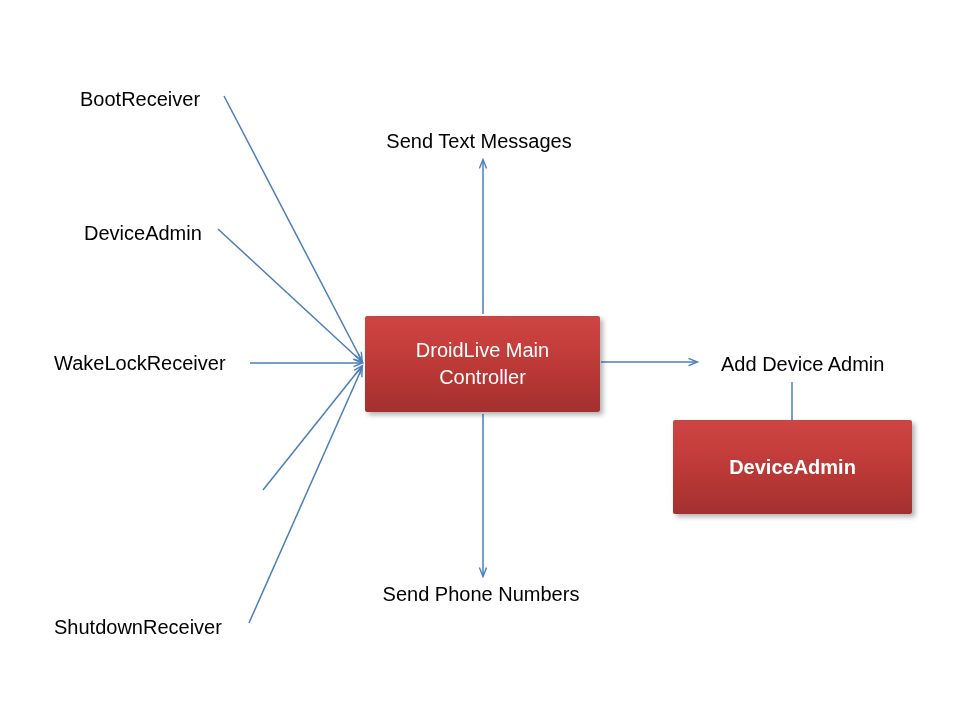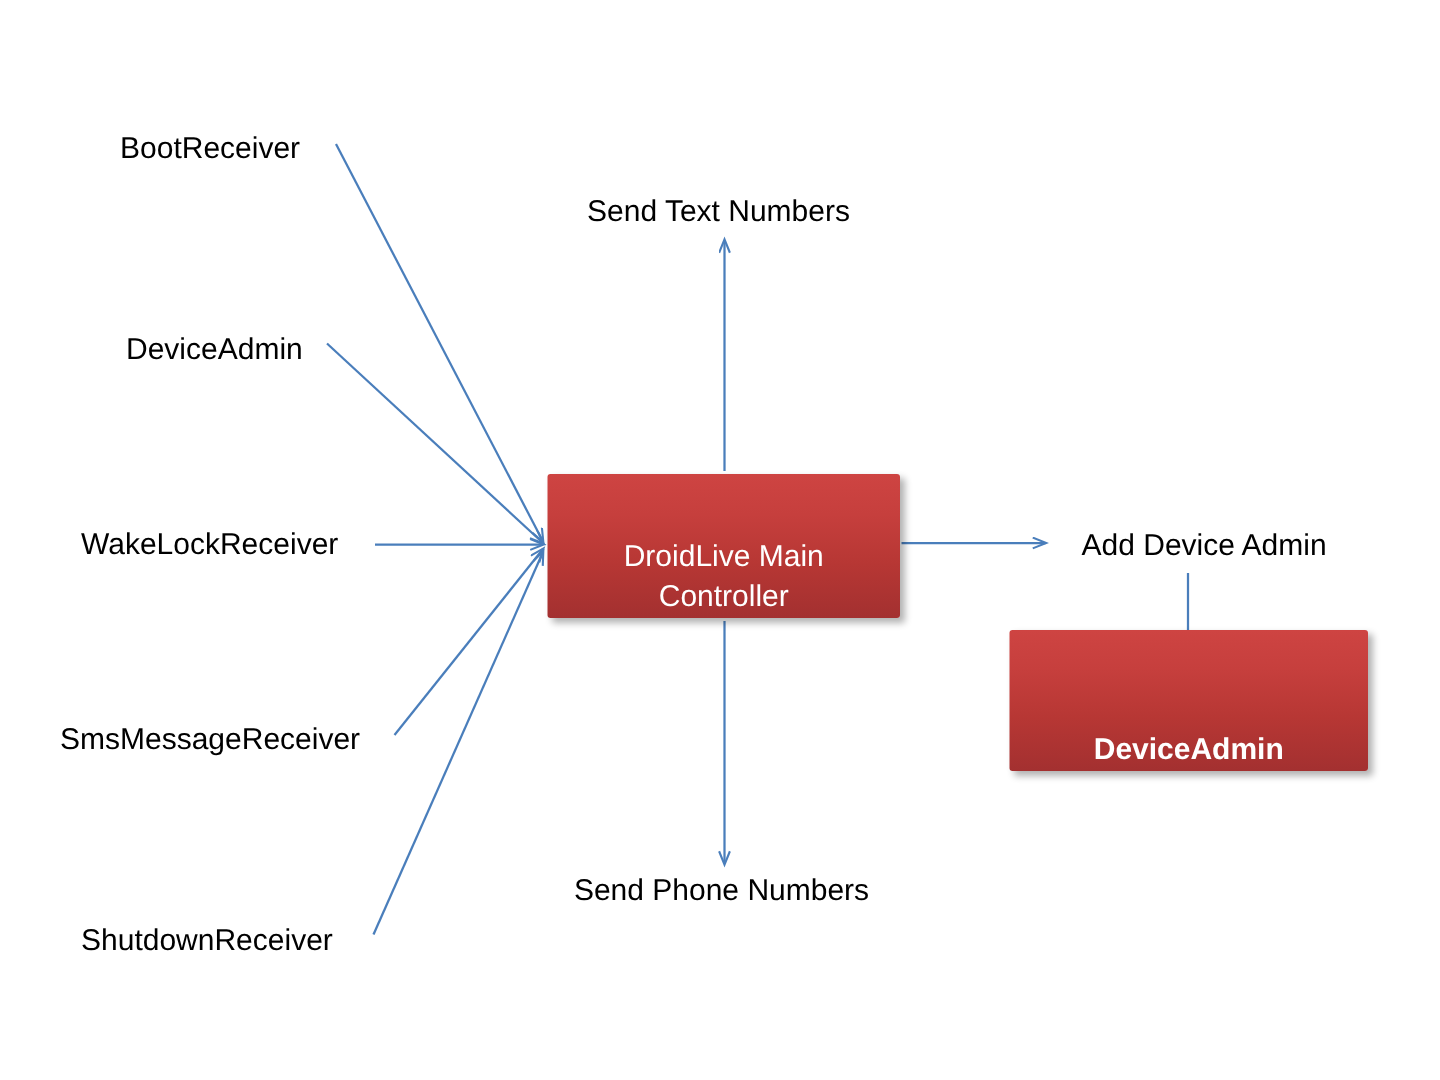--- a/index.html
+++ b/index.html
@@ -32,21 +32,21 @@
   }
   .label-right { transform: translateY(-50%); }
   .label-center { transform: translate(-50%, -50%); }
 
   .box {
     position: absolute;
     border-radius: 2px;
     box-shadow: 3px 3px 5px rgba(0,0,0,0.30);
     background: linear-gradient(to bottom, #CE4442 0%, #C63F3D 28%, #B73734 62%, #A33030 100%);
     display: flex;
-    align-items: flex-end;
+    align-items: center;
     justify-content: center;
     text-align: center;
   }
   .box-text {
     color: #ffffff;
     font-size: 20px;
     line-height: 27px;
     font-family: "Liberation Sans", sans-serif;
     white-space: pre-line;
   }
@@ -89,25 +89,24 @@
       <line x1="792" y1="382" x2="792" y2="446" marker-end="url(#ah)"></line>
     </g>
   </svg>
 
   <div class="node-label label-right" style="left:80px; top:99px;">BootReceiver</div>
 
   <div class="node-label label-right" style="left:84px; top:233px;">DeviceAdmin</div>
 
   <div class="node-label label-right" style="left:54px; top:363px;">WakeLockReceiver</div>
 
-  <div class="node-label label-right" style="left:40px; top:493px;">SmsMessageReceiver</div>
 
   <div class="node-label label-right" style="left:54px; top:627px;">ShutdownReceiver</div>
 
-  <div class="node-label label-center" style="left:479px; top:141px;">Send Text Numbers</div>
+  <div class="node-label label-center" style="left:479px; top:141px;">Send Text Messages</div>
 
   <div class="node-label label-center" style="left:481px; top:594px;">Send Phone Numbers</div>
 
   <div class="node-label label-right" style="left:703px; top:364px;margin-left:18px;">Add Device Admin</div>
 
   <div class="box" id="box-controller">
     <span class="box-text">DroidLive Main
 Controller</span>
   </div>
 

